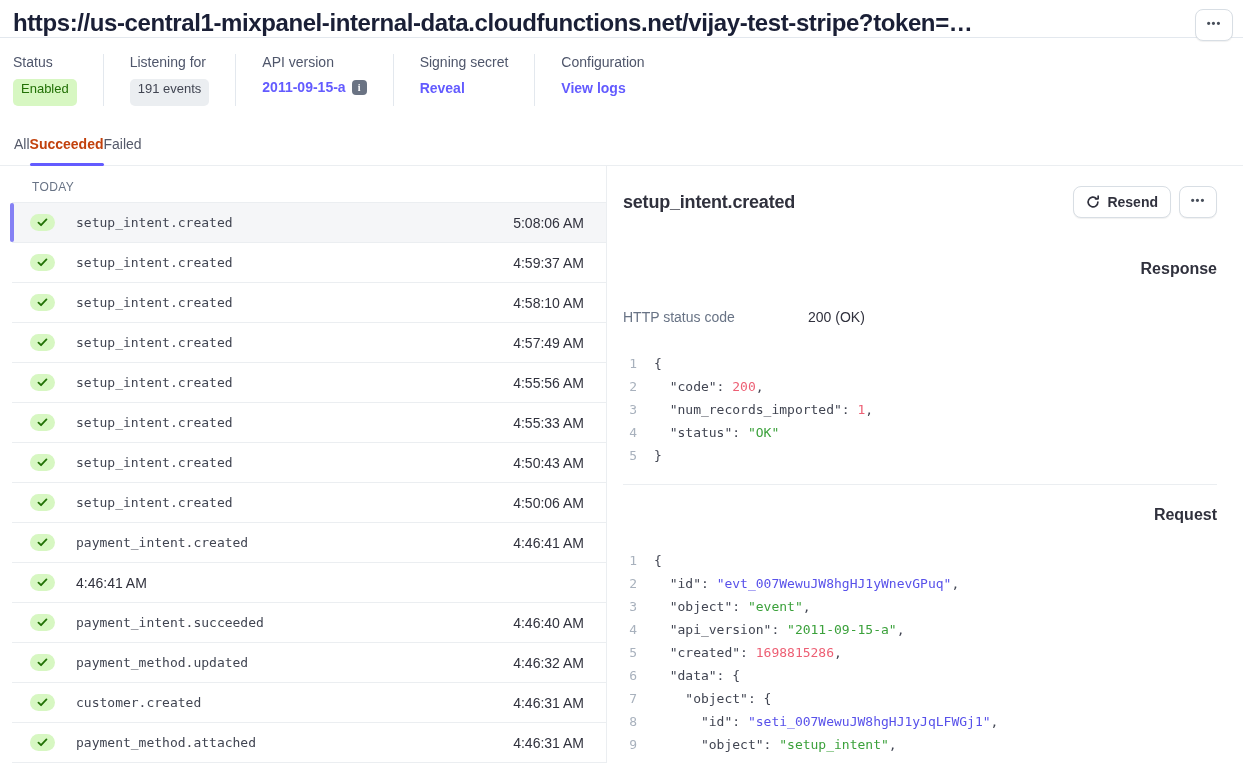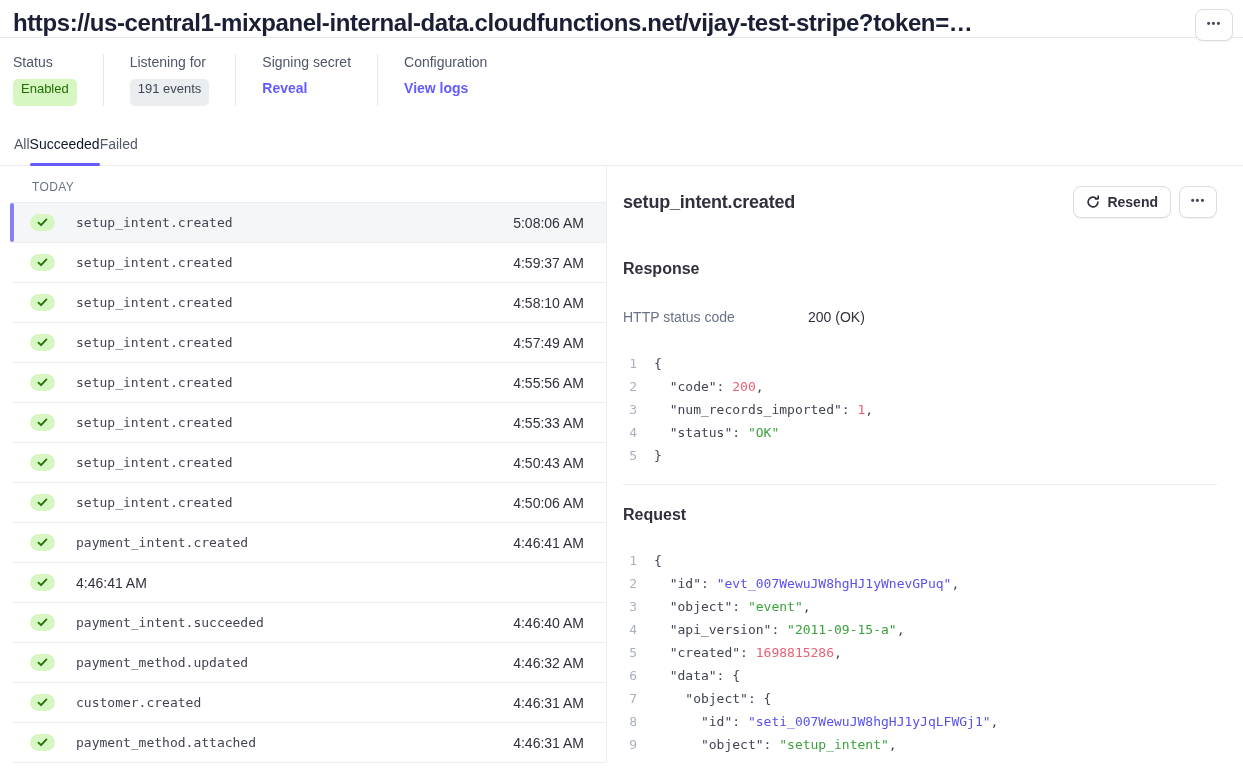--- a/index.html
+++ b/index.html
@@ -29,21 +29,21 @@
   .link { font-size:14px; font-weight:600; color:#635bff; cursor:pointer; }
   .value-row { display:flex; align-items:center; gap:6px; }
   .info-icon { display:inline-flex; align-items:center; justify-content:center;
                width:15px; height:15px; border-radius:4px; background:#6a7383;
                color:#fff; font-size:10px; font-weight:700;
                font-family:"Liberation Serif", serif; }
 
   
   .tabs { display:flex; padding:6px 0 0 14px; border-bottom:1px solid #ebeef1; }
   .tab { position:relative; font-size:14px; color:#545969; padding:6px 0 13px; cursor:pointer; }
-  .tab.active { color:#0f172a; font-weight:400; }
+  .tab.active { color:#c2410c; font-weight:700; }
   .tab.active::after { content:""; position:absolute; left:0; right:0; bottom:-1px;
                        height:3px; border-radius:2px; background:#635bff; }
 
   
   .main { display:flex; height:597px; }
   .left-col { width:607px; border-right:1px solid #ebeef1; padding-left:12px; }
   .list-section-header { font-size:12px; font-weight:500; letter-spacing:.4px;
                          color:#687385; padding:14px 20px 8px 20px;
                          border-bottom:1px solid #ebeef1; }
   .row { position:relative; display:flex; align-items:center; height:40px;
@@ -60,21 +60,21 @@
 
   
   .right-col { flex:1; padding:20px 26px 0 16px; }
   .detail-header { display:flex; justify-content:space-between; align-items:center; }
   .detail-title { font-size:18px; font-weight:700; color:#30313d; letter-spacing:-0.2px; }
   .detail-actions { display:flex; gap:8px;justify-content:space-between; }
   .btn { display:flex; align-items:center; gap:7px; background:#fff;
          border:1px solid #d8dee4; border-radius:8px; height:32px; padding:0 12px;
          box-shadow:0 1px 1px rgba(0,0,0,.06); font-size:14px; font-weight:600;
          color:#30313d; cursor:pointer; }
-  .section-heading { font-size:16px; font-weight:700; color:#30313d; margin-top:42px; }
+  .section-heading { font-size:16px; font-weight:700; color:#30313d; margin-top:42px;text-align:right; }
   .kv-row { display:flex; margin-top:31px; font-size:14px; }
   .kv-label { width:185px; color:#687385; }
   .kv-value { color:#30313d; }
   .code-block { margin-top:27px; }
   .code-line { display:flex; height:23px; align-items:center;
                font-family:"DejaVu Sans Mono", monospace; font-size:13px; }
   .ln { width:14px; text-align:right; color:#a8b1bd; margin-right:17px; flex:none; }
   .code-text { white-space:pre; }
   .c-p   { color:#414552; }
   .c-num { color:#ed5f74; }
@@ -97,20 +97,27 @@
 <div class="summary">
   <div class="summary-item">
     <div class="summary-label">Status</div>
     <span class="badge green">Enabled</span>
   </div>
   <div class="summary-item">
     <div class="summary-label">Listening for</div>
     <span class="badge gray">191 events</span>
   </div>
   <div class="summary-item">
+    <div class="summary-label">API version</div>
+    <span class="value-row">
+      <span class="link">2011-09-15-a</span>
+      <span class="info-icon">i</span>
+    </span>
+  </div>
+  <div class="summary-item">
     <div class="summary-label">Signing secret</div>
     <span class="link">Reveal</span>
   </div>
   <div class="summary-item">
     <div class="summary-label">Configuration</div>
     <span class="link">View logs</span>
   </div>
 </div>
 
 <div class="tabs">

